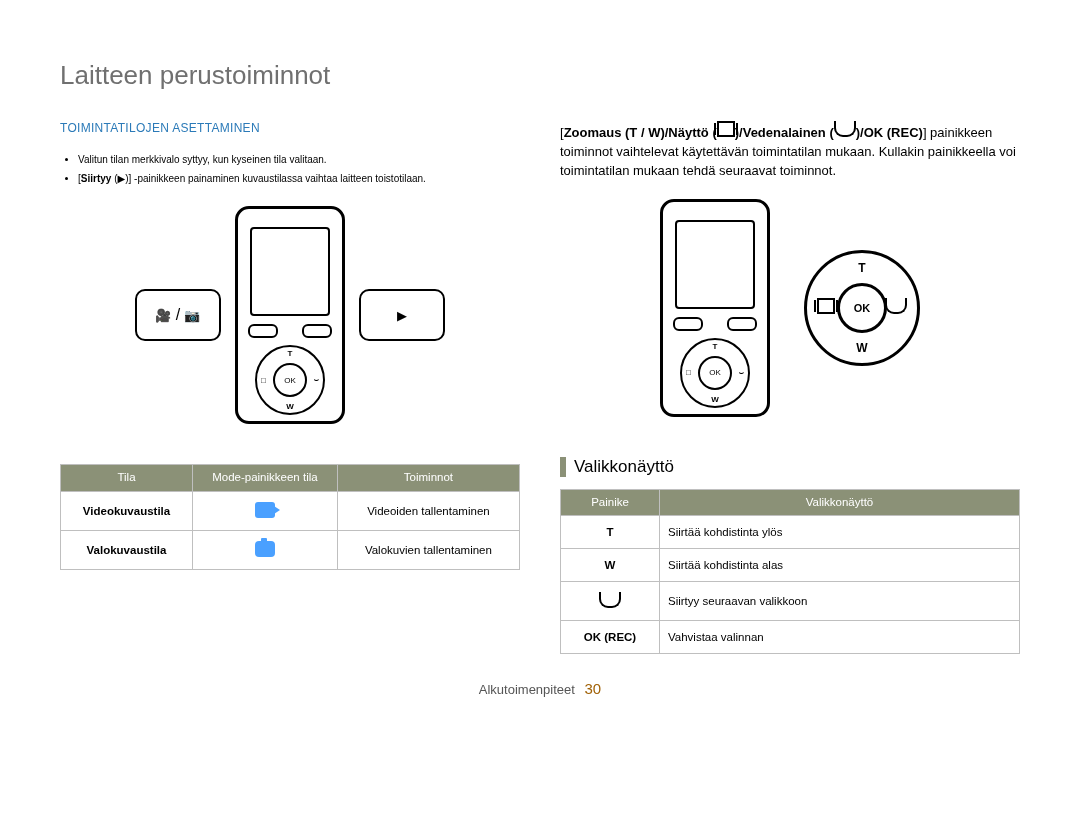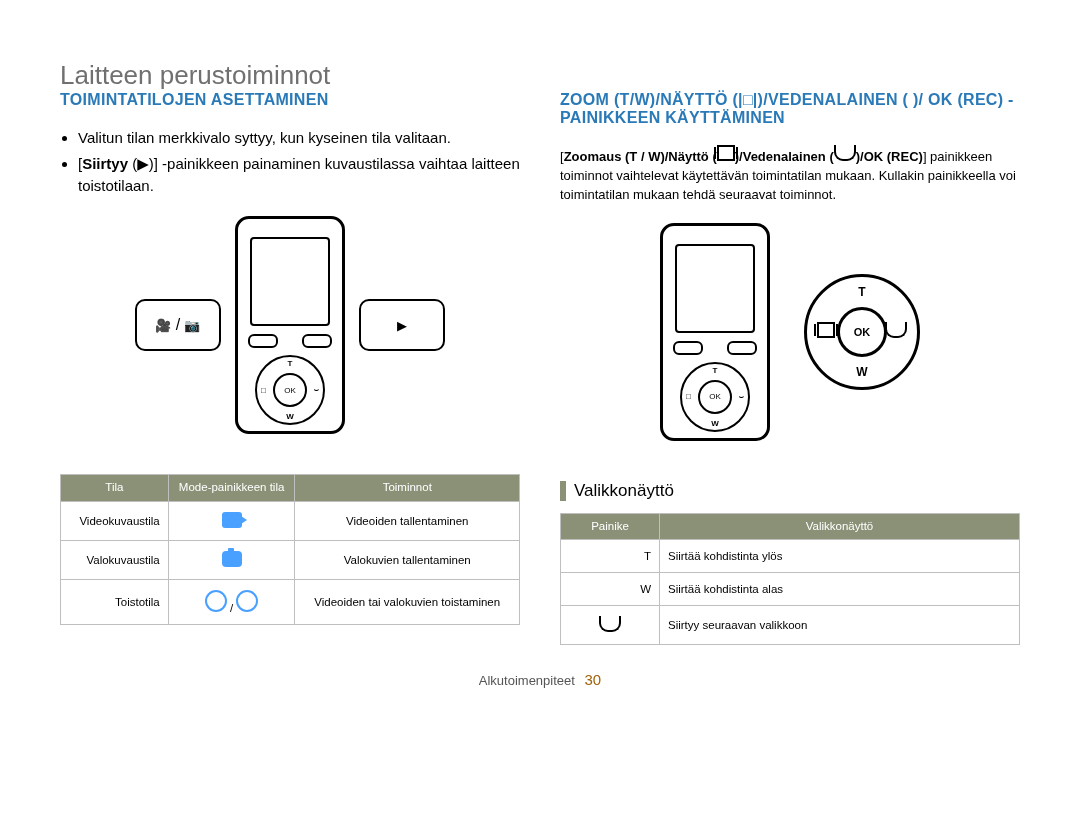--- a/index.html
+++ b/index.html
@@ -11,46 +11,47 @@
     width: 1080px;
   }
   .page {
     padding: 60px 60px 30px 60px;
     box-sizing: border-box;
   }
   .chapter-title {
     font-size: 26px;
     font-weight: 300;
     color: #707070;
+    margin-bottom: 30px;
   }
   .columns {
     display: flex;
     gap: 40px;
   }
   .col {
     flex: 1;
     min-width: 0;
   }
   .section-heading {
-    font-size: 16px;
-    font-weight: 700;
+    font-size: 12px;
+    font-weight: 400;
     color: #2b7ab8;
     letter-spacing: 0.3px;
     margin-bottom: 18px;
   }
   .body-text {
     font-size: 13px;
     line-height: 1.45;
     margin-bottom: 8px;
   }
   .body-text b { font-weight: bold; }
   ul.body-list {
     margin: 12px 0 20px 0;
     padding-left: 18px;
-    font-size: 15px;
+    font-size: 10px;
     line-height: 1.45;
   }
   ul.body-list li { margin-bottom: 4px; }
 
   
   .illus-row {
     display: flex;
     align-items: center;
     justify-content: center;
     gap: 14px;
@@ -153,21 +154,21 @@
     border:1px solid #bfbfbf;
     line-height:1.2;
   }
   table.manual td {
     border:1px solid #bfbfbf;
     padding:10px 8px;
     text-align:left;
     vertical-align:middle;
   }
   table.manual td.center { text-align:center; }
-  table.manual td.bold { font-weight:normal;text-align:right; }
+  table.manual td.bold { font-weight:bold; }
 
   .ic-video, .ic-photo, .ic-play {
     display:inline-block; width:20px; height:16px; border-radius:3px;
   }
   .ic-video { background:#4aa0ff; position:relative; }
   .ic-video::after { content:""; position:absolute; right:-5px; top:4px; border-left:6px solid #4aa0ff; border-top:4px solid transparent; border-bottom:4px solid transparent;}
   .ic-photo { background:#4aa0ff; border-radius:4px; position:relative; }
   .ic-photo::after { content:""; position:absolute; top:-3px; left:6px; width:6px; height:4px; background:#4aa0ff; border-radius:1px;}
   .ic-play { width:18px; height:18px; border:2px solid #4aa0ff; border-radius:50%; background:transparent;}
 
@@ -244,31 +245,25 @@
           <tr>
             <td class="center bold">Videokuvaustila</td>
             <td class="center"><span class="ic-video"></span></td>
             <td class="center">Videoiden tallentaminen</td>
           </tr>
           <tr>
             <td class="center bold">Valokuvaustila</td>
             <td class="center"><span class="ic-photo"></span></td>
             <td class="center">Valokuvien tallentaminen</td>
           </tr>
-          <tr>
-            <td class="center bold">Toistotila</td>
-            <td class="center"><span class="ic-play"></span> / <span class="ic-play"></span></td>
-            <td class="center">Videoiden tai valokuvien toistaminen</td>
-          </tr>
         </tbody>
       </table>
     </div>
 
     <div class="col">
-      <div class="section-heading">ZOOM (T/W)/NÄYTTÖ (|□|)/VEDENALAINEN (  )/ OK (REC) -PAINIKKEEN KÄYTTÄMINEN</div>
 
       <div class="body-text">
         <span>[</span><b>Zoomaus (T / W)/Näyttö (</b><span class="disp-icon"></span><b>)/Vedenalainen (</b><span class="uw-icon"></span><b>)/OK (REC)</b><span>] painikkeen toiminnot vaihtelevat käytettävän toimintatilan mukaan. Kullakin painikkeella voi toimintatilan mukaan tehdä seuraavat toiminnot.</span>
       </div>
 
       <div class="illus-row">
         <div class="device">
           <div class="screen"></div>
           <div class="btnrow">
             <div class="pill"></div>
@@ -309,20 +304,24 @@
             <td>Siirtää kohdistinta ylös</td>
           </tr>
           <tr>
             <td class="center bold">W</td>
             <td>Siirtää kohdistinta alas</td>
           </tr>
           <tr>
             <td class="center"><span class="uw-icon"></span></td>
             <td>Siirtyy seuraavan valikkoon</td>
           </tr>
+          <tr>
+            <td class="center bold">OK (REC)</td>
+            <td>Vahvistaa valinnan</td>
+          </tr>
         </tbody>
       </table>
     </div>
   </div>
 
   <div class="footer">
     <span>Alkutoimenpiteet</span>
     <span class="pn">30</span>
   </div>
 </div>

